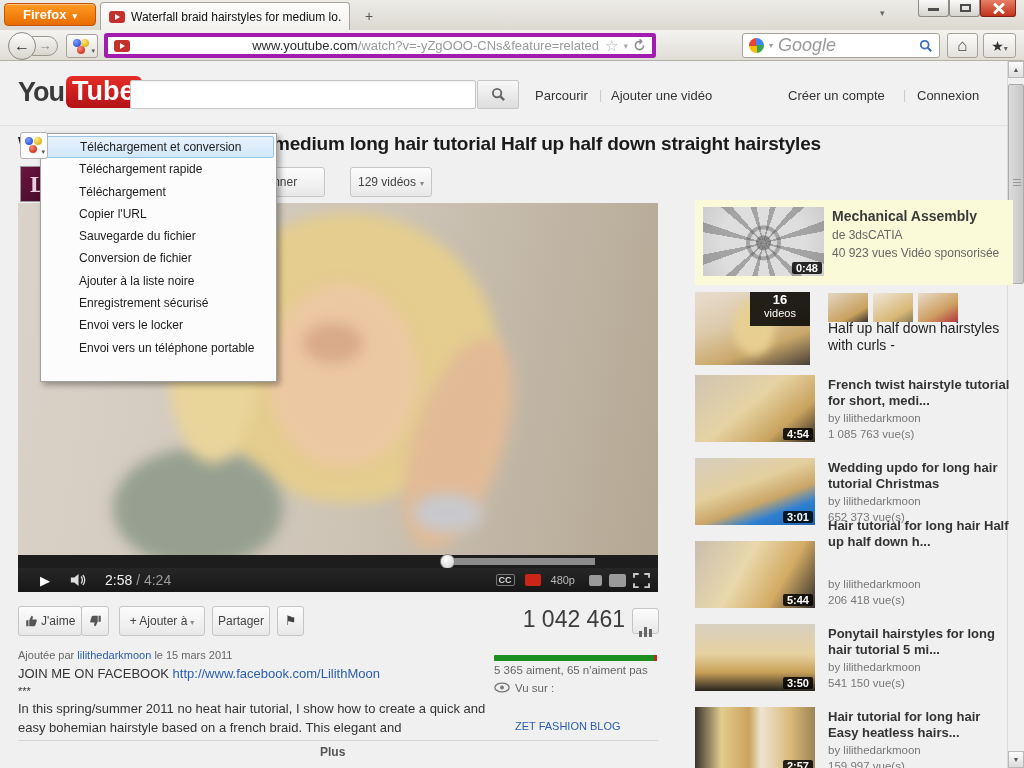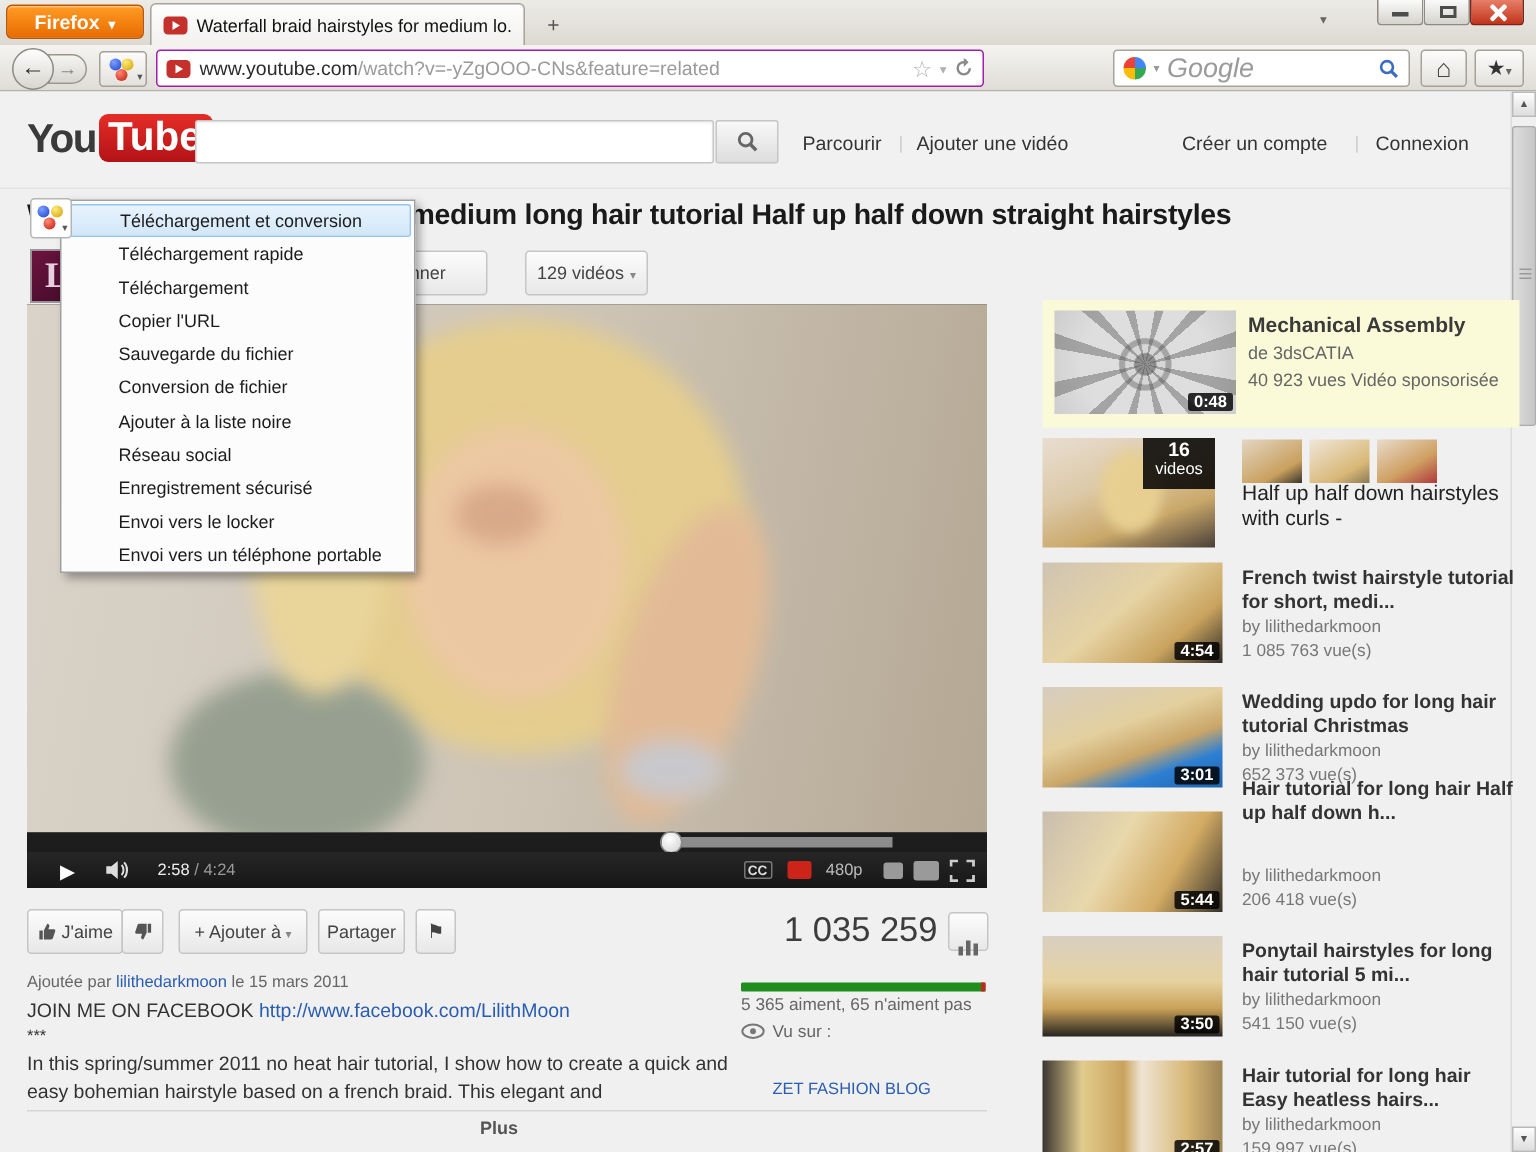--- a/index.html
+++ b/index.html
@@ -42,22 +42,22 @@
     background:linear-gradient(#f4f4f2,#d8d6d0); border:1px solid #9b978f; text-align:center;
     line-height:18px; font-size:13px; color:#888; cursor:pointer; }
   .dhbtn { left:66px; top:34px; width:32px; height:24px; border-radius:3px;
     background:linear-gradient(#fcfcfb,#e3e1dc); border:1px solid #a6a29a; cursor:pointer; }
   .balls { position:relative; width:100%; height:100%; }
   .ball { position:absolute; width:8px; height:8px; border-radius:50%; }
   .ball.b1 { left:6px; top:4px; background:radial-gradient(circle at 35% 30%,#7aa0ff,#1a3fd0); }
   .ball.b2 { left:14px; top:4px; background:radial-gradient(circle at 35% 30%,#ffe97a,#d0a000); }
   .ball.b3 { left:10px; top:11px; background:radial-gradient(circle at 35% 30%,#ff8a7a,#c01800); }
   .dhcaret { position:absolute; right:2px; bottom:2px; font-size:7px; color:#555; }
-  .urlbar { left:104px; top:33px; width:552px; height:25px; background:#fff; border:1px solid #a21caf;
-    border-radius:3px; display:flex; align-items:center; padding:0 6px; gap:6px; }
+  .urlbar { left:104px; top:33px; width:552px; height:25px; background:#fff; border:4px solid #a21caf;
+    border-radius:3px; display:flex; align-items:center; padding:0 6px; gap:6px;text-align:right; }
   .urltext { font-size:13px; white-space:nowrap; overflow:hidden; flex:1; }
   .urltext .dom { color:#2b2b2b; }
   .urltext .path { color:#9a9a9a; }
   .urlicons { display:flex; align-items:center; gap:5px; color:#b0b0b0; }
   .gbox { left:742px; top:33px; width:198px; height:25px; background:#fff; border:1px solid #a7a39b;
     border-radius:3px; display:flex; align-items:center; padding:0 6px; gap:5px; }
   .glogo { width:15px; height:15px; border-radius:50%; flex:0 0 auto;
     background:conic-gradient(#4285f4 0 90deg,#34a853 90deg 180deg,#fbbc05 180deg 270deg,#ea4335 270deg 360deg); }
   .gword { font-size:18px; font-style:italic; color:#9a9a9a; flex:1; }
   .sqbtn { top:33px; height:25px; border-radius:3px; background:linear-gradient(#fcfcfb,#e3e1dc);
@@ -102,21 +102,21 @@
   .screen { position:absolute; left:0; top:0; width:640px; height:352px; overflow:hidden;
     background:linear-gradient(100deg,#dad3c9 0%,#cdc4b6 55%,#b4a793 100%); }
   .blob { position:absolute; border-radius:50%; filter:blur(7px); }
   .progress { position:absolute; left:0; top:352px; width:640px; height:13px; background:#1d1d1d; }
   .buffered { position:absolute; left:429px; top:3px; width:148px; height:7px; background:#8c8c8c; }
   .knob { position:absolute; left:422px; top:-1px; width:15px; height:15px; border-radius:50%;
     background:radial-gradient(circle at 40% 35%,#fff,#cfcfcf); border:1px solid #888; cursor:pointer; }
   .ctrlbar { position:absolute; left:0; top:365px; width:640px; height:24px; background:linear-gradient(#262626,#171717);
     display:flex; align-items:center; color:#eee; }
   .playbtn { margin-left:22px; font-size:13px; color:#fff; cursor:pointer; }
-  .timetxt { font-size:11px; margin-left:18px; }
+  .timetxt { font-size:14px; margin-left:18px; }
   .timetxt .tot { color:#9a9a9a; }
   .ccbadge { font-size:9px; font-weight:bold; color:#ddd; border:1px solid #777; border-radius:2px;
     padding:0 2px; margin-left:auto; cursor:pointer; }
   .annot { width:16px; height:12px; background:#cc2418; border-radius:2px; margin-left:10px; cursor:pointer; }
   .quality { font-size:11px; color:#bbb; margin-left:10px; cursor:pointer; }
   .szbtn { background:#9a9a9a; border-radius:2px; cursor:pointer; }
 
   
   .actbtn { top:606px; height:30px; line-height:28px; font-size:12px; color:#444;
     background:linear-gradient(#fcfcfc,#e8e8e8); border:1px solid #c5c5c5; border-radius:3px;
@@ -143,21 +143,21 @@
   
   .adbox { left:695px; top:200px; width:318px; height:85px; background:#fafad8; }
   .thumb { position:absolute; overflow:hidden; cursor:pointer; }
   .dur { position:absolute; right:2px; bottom:2px; background:rgba(0,0,0,.82); color:#fff;
     font-size:11px; font-weight:bold; padding:0 4px; border-radius:2px; }
   .adtitle { left:832px; top:208px; width:178px; font-size:14px; font-weight:bold; color:#3a3a3a; cursor:pointer; }
   .adby { left:832px; top:228px; font-size:12px; color:#666; }
   .adviews { left:832px; top:246px; width:178px; font-size:12px; color:#666; }
 
   .plthumb { left:695px; top:292px; width:115px; height:73px; }
-  .plbadge { position:absolute; right:0; top:0; width:48px; height:34px; background:rgba(0,0,0,.85);
+  .plbadge { position:absolute; right:0; top:0; width:60px; height:34px; background:rgba(0,0,0,.85);
     color:#fff; text-align:center; }
   .plbadge .n { font-size:13px; font-weight:bold; line-height:15px; }
   .plbadge .w { font-size:11px; line-height:12px; }
   .mini { top:293px; width:40px; height:29px; }
   .pltitle { left:828px; top:320px; width:182px; font-size:14px; font-weight:normal; color:#222;
     line-height:17px; cursor:pointer; }
 
   .rthumb { left:695px; width:120px; height:67px;text-align:right; }
   .rtitle { left:828px; width:184px; font-size:13px; font-weight:bold; color:#333; line-height:16px; cursor:pointer; }
   .rby { left:828px; font-size:11.5px; color:#777; }
@@ -315,21 +315,21 @@
   <div class="abs actbtn" style="left:81px;width:28px;">
     <svg width="13" height="12" viewBox="0 0 16 16" style="display:inline-block;vertical-align:-2px;transform:rotate(180deg);">
         <path d="M1 7h3v8H1zM5 15V7l3-6c1 0 2 1 2 2L9 6h5c1 0 1.5 1 1 2l-2 6c-.3.7-1 1-1.7 1z" fill="#555"></path>
       </svg>
   </div>
   <div class="abs actbtn" style="left:119px;width:86px;">
     <span>+ Ajouter à</span><span style="font-size:8px;color:#888;margin-left:3px;">▾</span>
   </div>
   <div class="abs actbtn" style="left:212px;width:58px;">Partager</div>
   <div class="abs actbtn" style="left:277px;width:27px;font-size:13px;">⚑</div>
-  <div class="abs views">1 035 259</div>
+  <div class="abs views">1 042 461</div>
   <div class="abs actbtn statsbtn bars"><i style="height:6px;"></i><i style="height:10px;"></i><i style="height:8px;"></i></div>
 
   <div class="abs meta">
     <span>Ajoutée par</span>
     <span class="link">lilithedarkmoon</span>
     <span>le 15 mars 2011</span>
   </div>
   <div class="abs fbline">
     <span>JOIN ME ON FACEBOOK</span>
     <span class="link">http://www.facebook.com/LilithMoon</span>
@@ -417,19 +417,18 @@
     <span class="dhcaret">▾</span>
   </div>
   <div class="abs cmenu">
     <div class="citem hl">Téléchargement et conversion</div>
     <div class="citem">Téléchargement rapide</div>
     <div class="citem">Téléchargement</div>
     <div class="citem">Copier l'URL</div>
     <div class="citem">Sauvegarde du fichier</div>
     <div class="citem">Conversion de fichier</div>
     <div class="citem">Ajouter à la liste noire</div>
-    <div class="citem">Réseau social</div>
     <div class="citem">Enregistrement sécurisé</div>
     <div class="citem">Envoi vers le locker</div>
     <div class="citem">Envoi vers un téléphone portable</div>
   </div>
 
 </div>
 
 </body></html>

